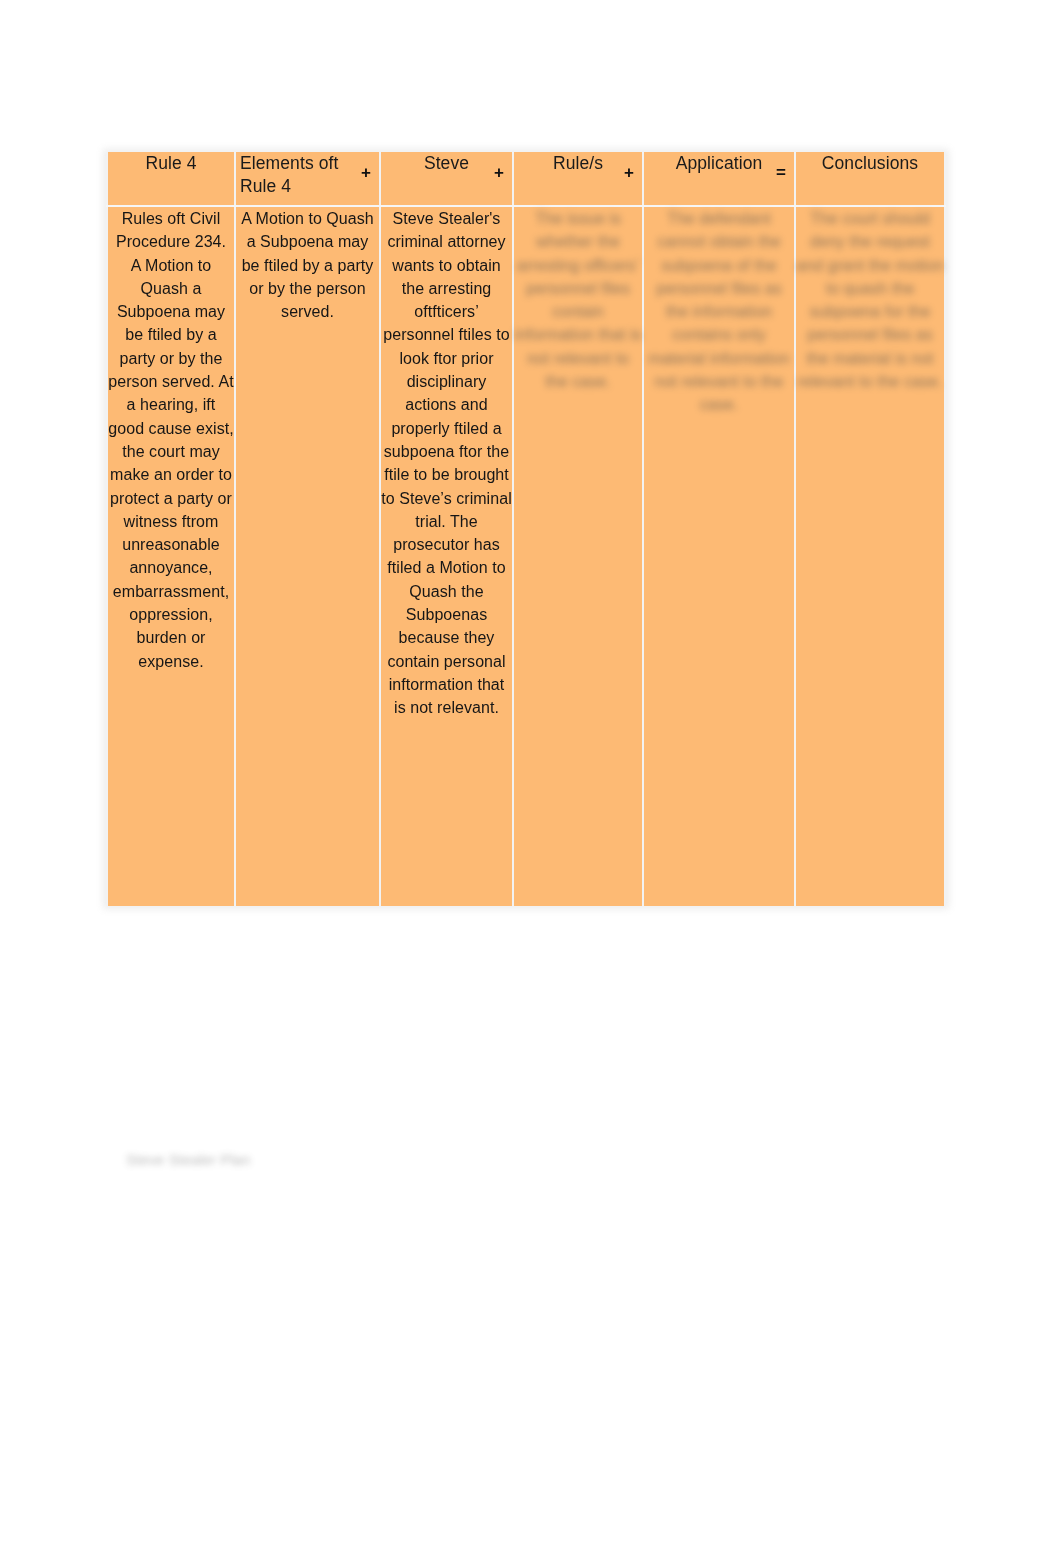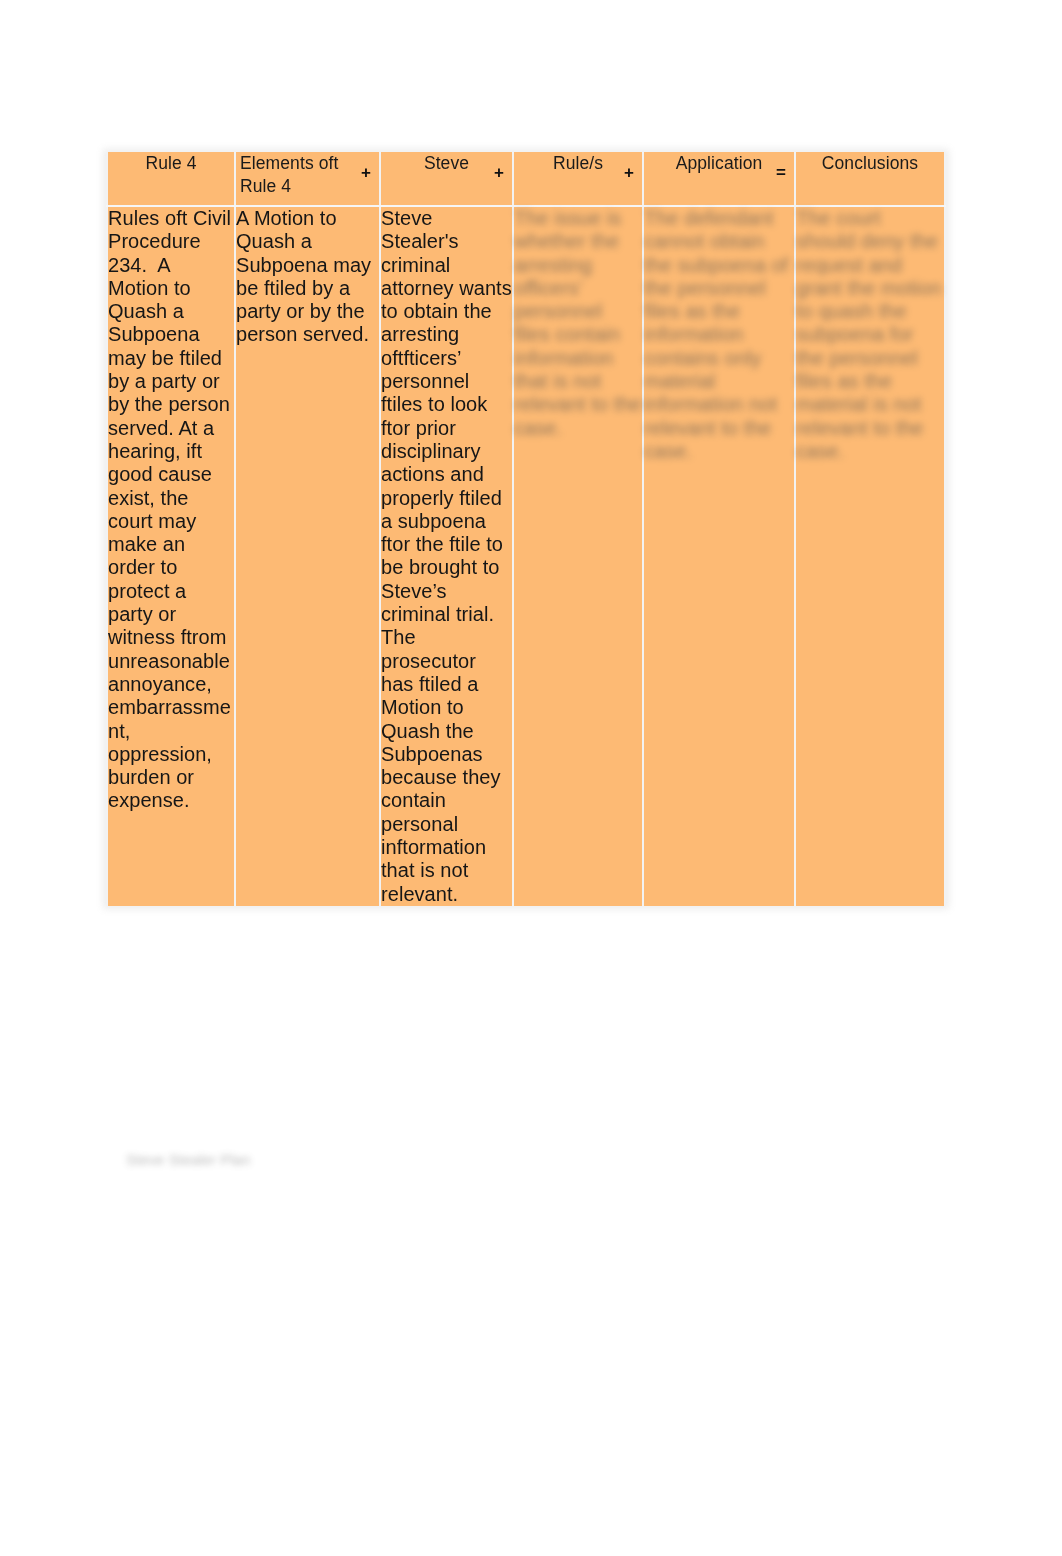--- a/index.html
+++ b/index.html
@@ -76,27 +76,28 @@
     color: #111111;
   }
 
   .body-cell {
     height: 700px;
     padding: 6px 6px 0 8px;
     box-sizing: border-box;
   }
   .body-text {
     display: block;
-    font-size: 20px;
+    font-size: 16px;
     line-height: 23.3px;
     color: #161616;
     white-space: pre-wrap;
     word-wrap: break-word;
     overflow-wrap: break-word;
     letter-spacing: 0.05px;
+    text-align: center;
   }
 
   
   .redacted .body-text {
     filter: blur(3.6px);
     color: #4d4d4d;
     opacity: 0.62;
     user-select: none;
   }
 

